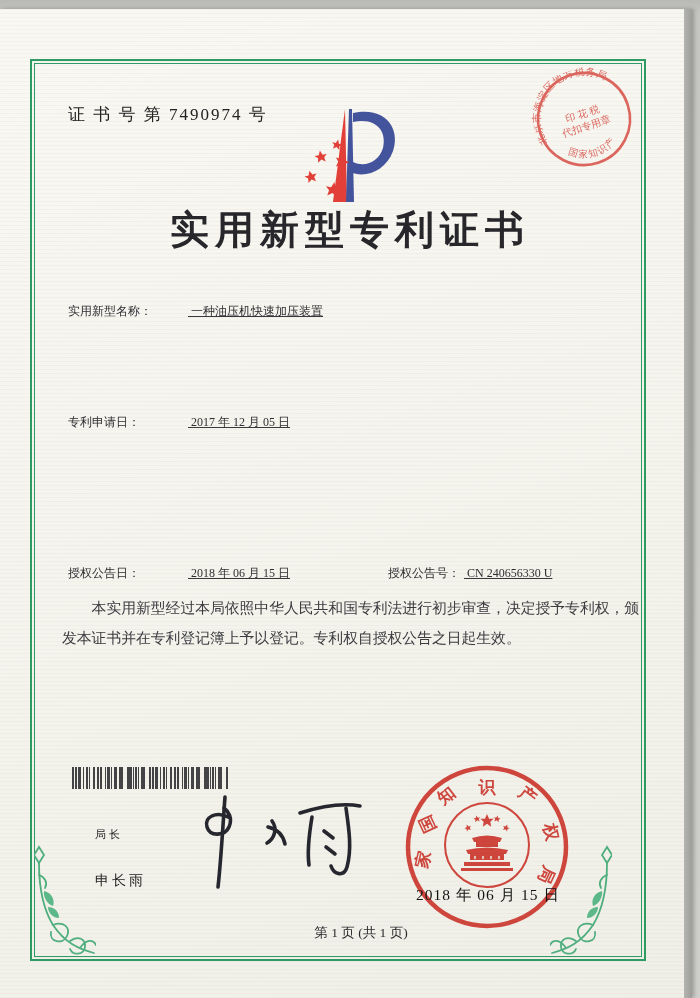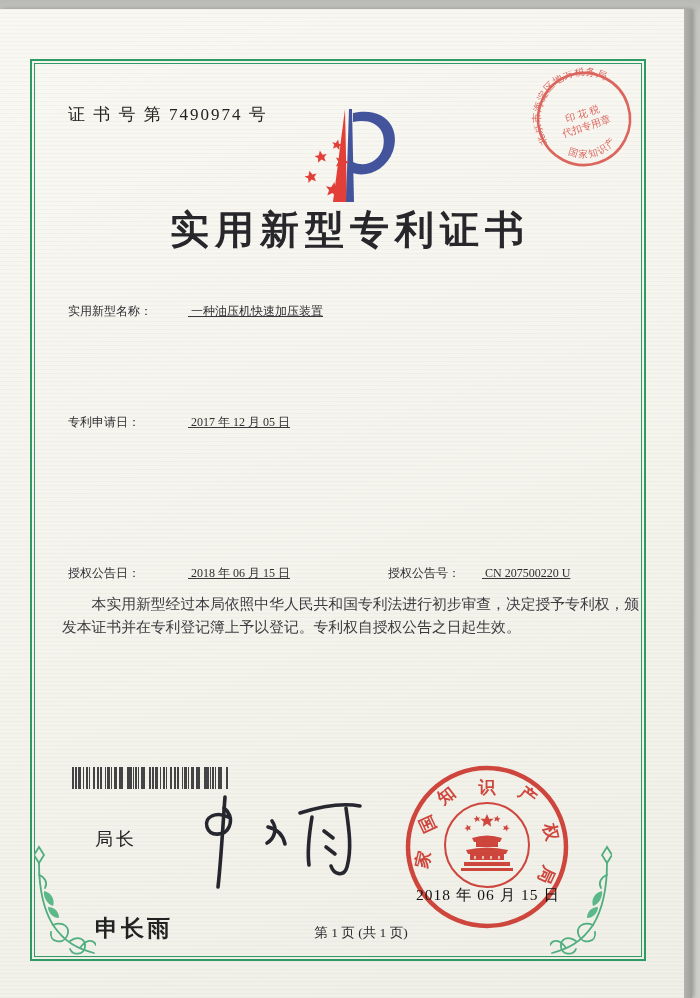--- a/index.html
+++ b/index.html
@@ -35,30 +35,30 @@
          font-size:39px;font-weight:700;letter-spacing:6px;color:#26262b;margin:4px;}
   
   .row{position:absolute;left:68px;font-size:12px;color:var(--ink);white-space:nowrap;text-decoration:underline;}
   .flabel{display:inline-block;min-width:120px;color:#2e2e33;}
   .fvalue{color:#2e2e33;}
   .addr{white-space:normal;width:560px;}
   .addr .fvalue{display:inline-block;vertical-align:top;width:430px;line-height:25px;}
   .grant-no{left:388px;}
   
   .paras{position:absolute;left:62px;top:584px;width:578px;}
-  .paras p{margin:0;text-indent:2em;font-size:14.8px;line-height:23px;color:#3b3b40;}
+  .paras p{margin:0;text-indent:2em;font-size:14.8px;line-height:30px;color:#3b3b40;}
   
   .barcode{position:absolute;left:72px;top:758px;width:156px;height:22px;
     background:
       repeating-linear-gradient(90deg,#26262a 0 1px,transparent 1px 3px,#26262a 3px 5px,transparent 5px 6px,#26262a 6px 7px,transparent 7px 11px),
       repeating-linear-gradient(90deg,#26262a 0 2px,transparent 2px 7px);
     opacity:.85;}
   
-  .signer-title{position:absolute;left:95px;top:818px;font-size:18px;letter-spacing:3px;color:#222;}
-  .signer-name{position:absolute;left:95px;top:904px;font-size:23px;letter-spacing:3px;color:#222;font-weight:bold;}
+  .signer-title{position:absolute;left:95px;top:818px;font-size:11px;letter-spacing:3px;color:#222;}
+  .signer-name{position:absolute;left:95px;top:863px;font-size:14px;letter-spacing:3px;color:#222;}
   .signature{position:absolute;left:188px;top:782px;}
   
   .office-seal{position:absolute;left:399px;top:750px;mix-blend-mode:multiply;opacity:.92;}
   .seal-date{position:absolute;left:416px;top:876px;font-size:15.5px;letter-spacing:1px;color:#141414;}
   .tax-stamp{position:absolute;left:534px;top:60px;transform:rotate(-18deg);mix-blend-mode:multiply;opacity:.9;}
   
   .footer{position:absolute;left:15px;top:915px;width:692px;text-align:center;font-size:13.5px;color:#2b2b2f;}
   svg text{font-family:"Liberation Serif","DejaVu Serif",serif;}
 </style>
 </head>
@@ -117,22 +117,22 @@
   </div>
   <div class="row" style="top:405px">
     <span class="flabel">专利申请日：</span>
     <span class="fvalue">2017 年 12 月 05 日</span>
   </div>
   <div class="row" style="top:556px">
     <span class="flabel">授权公告日：</span>
     <span class="fvalue">2018 年 06 月 15 日</span>
   </div>
   <div class="row grant-no" style="top:556px">
-    <span class="flabel" style="min-width:0;margin-right:22px">授权公告号：</span>
-    <span class="fvalue">CN 207500220 U</span>
+    <span class="flabel" style="min-width:0;margin-right:4px">授权公告号：</span>
+    <span class="fvalue">CN 240656330 U</span>
   </div>
 
   <div class="paras">
     <p>本实用新型经过本局依照中华人民共和国专利法进行初步审查，决定授予专利权，颁发本证书并在专利登记簿上予以登记。专利权自授权公告之日起生效。</p>
   </div>
 
   <div class="barcode"></div>
 
   <div class="signer-title">局长</div>
   <div class="signer-name">申长雨</div>

